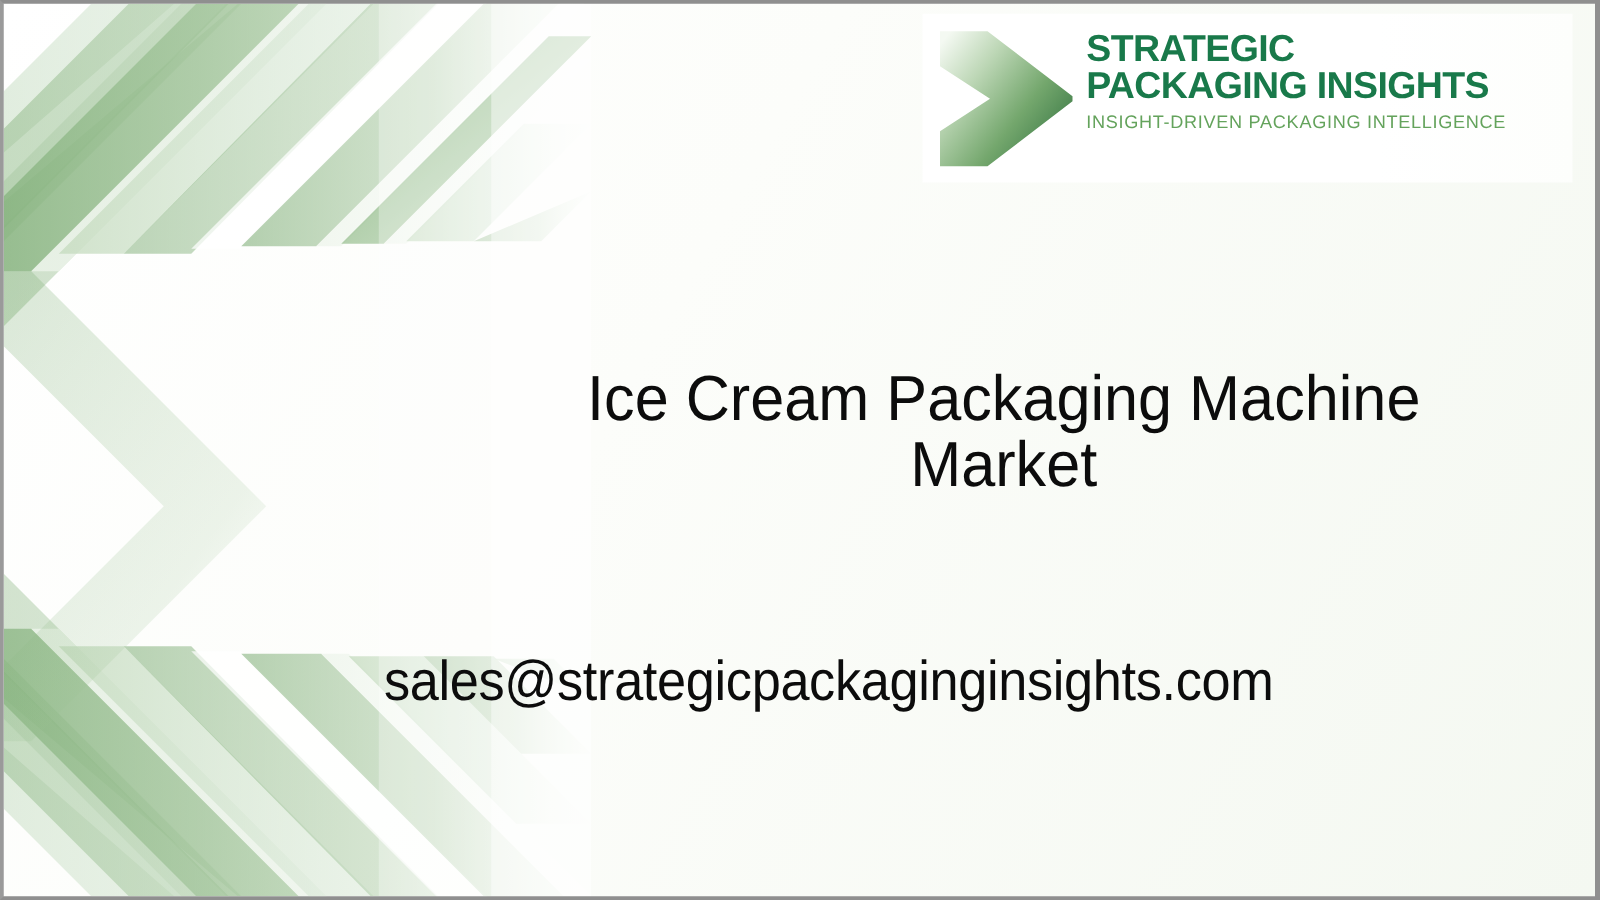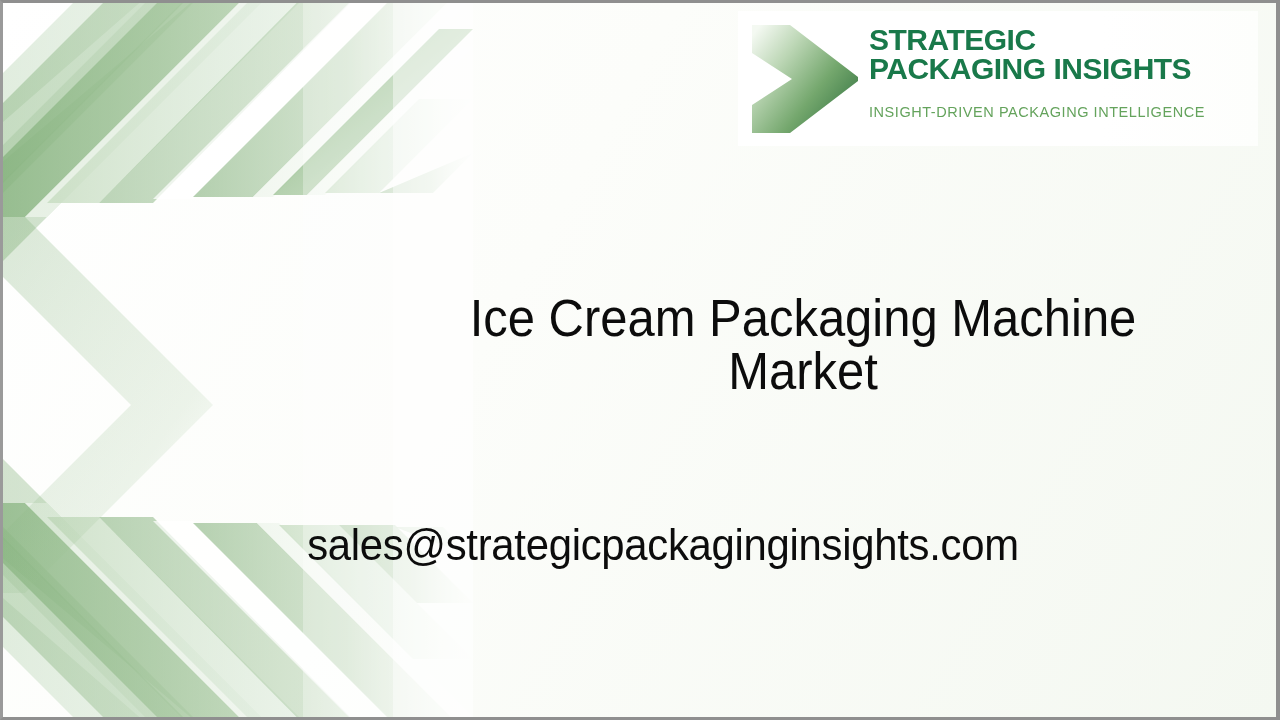--- a/index.html
+++ b/index.html
@@ -68,21 +68,21 @@
     color: #19794a;
     font-family: "Liberation Sans", sans-serif;
     font-weight: bold;
     letter-spacing: -0.5px;
     line-height: 0.98;
     white-space: nowrap;
   }
   .logo-line-1 { font-size: 30px; }
   .logo-line-2 { font-size: 30px; }
   .logo-tagline {
-    margin-top: 21px;
+    margin-top: 7px;
     color: #64a35c;
     font-family: "Liberation Sans", sans-serif;
     font-size: 14.5px;
     letter-spacing: 0.55px;
     white-space: nowrap;
     line-height: 1;
   }
 
   
   .title {

